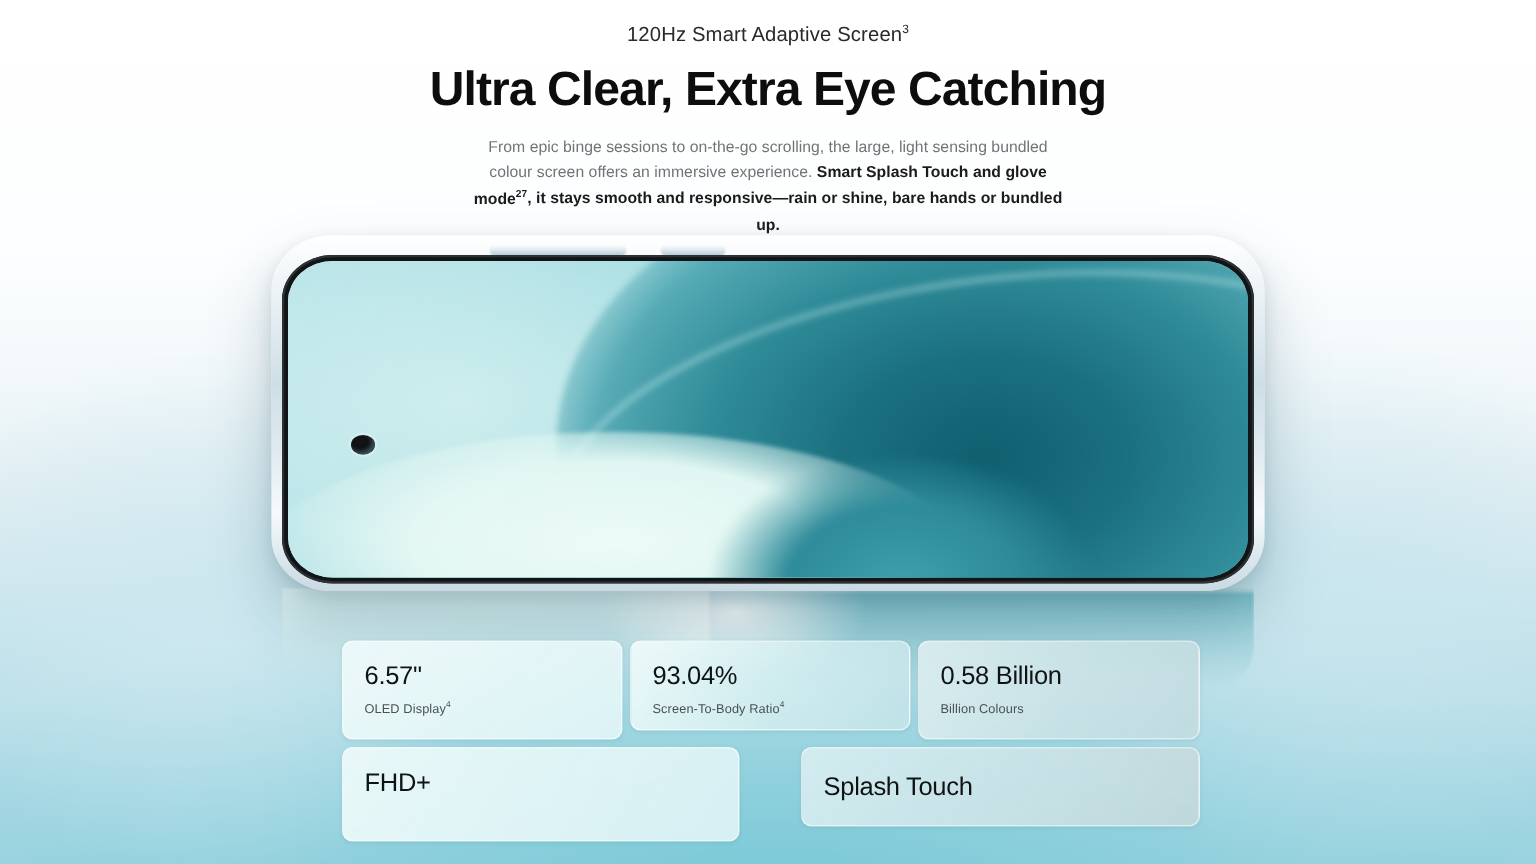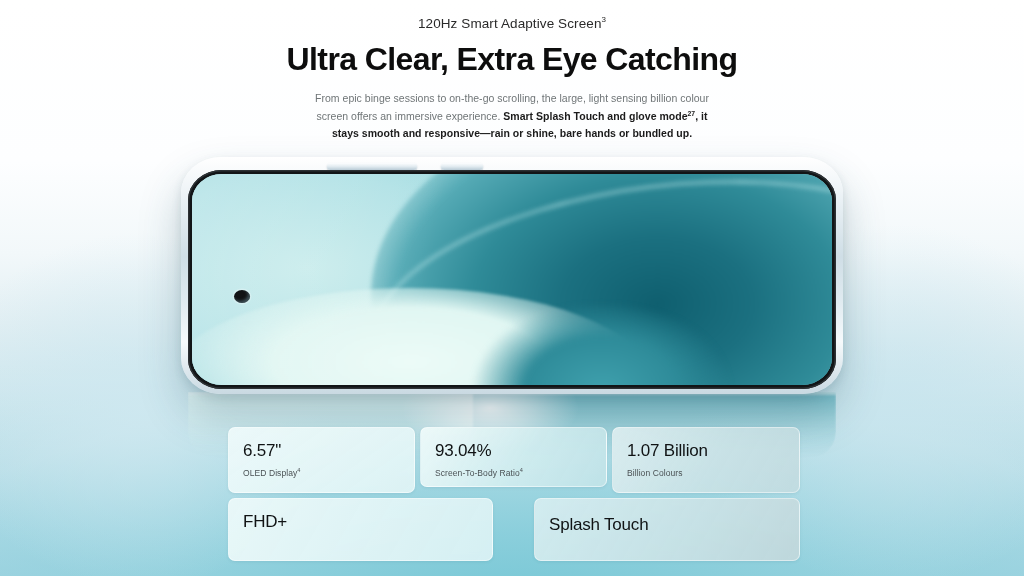--- a/index.html
+++ b/index.html
@@ -169,38 +169,38 @@
   }
   .card .l {
     font-size:8.5px; color:#4a5154; margin-top:7px; letter-spacing:0.08px;
   }
   .card .l sup { font-size:5.6px; vertical-align:super; }
 
   .c-1 { width:187px; height:66px; background:linear-gradient(145deg, rgba(238,250,250,0.94) 0%, rgba(226,245,246,0.90) 100%); }
   .c-2 { width:187px; height:60px; background:linear-gradient(120deg, rgba(240,251,250,0.92) 0%, rgba(212,238,240,0.86) 55%, rgba(196,228,232,0.84) 100%); }
   .c-3 { width:188px; height:66px; background:linear-gradient(120deg, rgba(222,238,240,0.90) 0%, rgba(205,227,230,0.84) 55%, rgba(196,219,223,0.82) 100%); }
   .c-4 { width:283px; height:63px; background:linear-gradient(120deg, rgba(236,249,249,0.94) 0%, rgba(222,243,245,0.90) 100%); }
-  .c-5 { width:284px; height:63px; background:linear-gradient(120deg, rgba(216,238,241,0.90) 0%, rgba(206,227,230,0.86) 60%, rgba(198,216,219,0.84) 100%);margin-left:36px; }
+  .c-5 { width:284px; height:53px; background:linear-gradient(120deg, rgba(216,238,241,0.90) 0%, rgba(206,227,230,0.86) 60%, rgba(198,216,219,0.84) 100%);margin-left:36px; }
   .c-5 .v { padding-top:3px; }
 </style>
 </head>
 <body>
 
 <div id="stage">
 
   <div class="bg-haze-l"></div>
   <div class="bg-haze-r"></div>
 
   <div class="header">
     <div class="eyebrow">
       <span>120Hz Smart Adaptive Screen</span><sup>3</sup>
     </div>
     <h1 class="headline">Ultra Clear, Extra Eye Catching</h1>
     <p class="subcopy">
-      <span>From epic binge sessions to on-the-go scrolling, the large, light sensing billion colour screen offers an immersive experience. </span><b><span>Smart Splash Touch and glove mode</span><sup>27</sup></b><b>, it stays smooth and responsive—rain or shine, bare hands or bundled up.</b>
+      <span>From epic binge sessions to on-the-go scrolling, the large, light sensing bundled colour screen offers an immersive experience. </span><b><span>Smart Splash Touch and glove mode</span><sup>27</sup></b><b>, it stays smooth and responsive—rain or shine, bare hands or bundled up.</b>
     </p>
   </div>
 
   <div class="phone-wrap">
     <div class="phone-frame">
       <div class="btn-vol"></div>
       <div class="btn-pwr"></div>
       <div class="phone-inner">
         <div class="phone-screen">
           <div class="wp-lightzone"></div>
@@ -226,21 +226,21 @@
     <div class="spec-row">
       <div class="card c-1">
         <div class="v">6.57"</div>
         <div class="l"><span>OLED Display</span><sup>4</sup></div>
       </div>
       <div class="card c-2">
         <div class="v">93.04%</div>
         <div class="l"><span>Screen-To-Body Ratio</span><sup>4</sup></div>
       </div>
       <div class="card c-3">
-        <div class="v">1.07 Billion</div>
+        <div class="v">0.58 Billion</div>
         <div class="l"><span>Billion Colours</span><sup></sup></div>
       </div>
     </div>
     <div class="spec-row">
       <div class="card c-4">
         <div class="v">FHD+</div>
       </div>
       <div class="card c-5">
         <div class="v">Splash Touch</div>
         <div class="l"><span></span><sup></sup></div>

